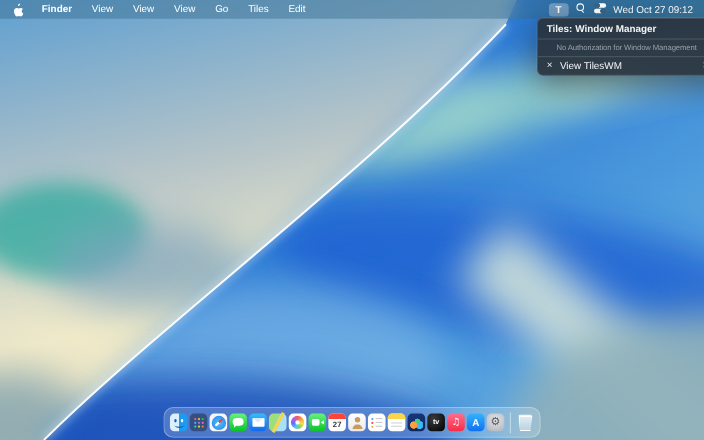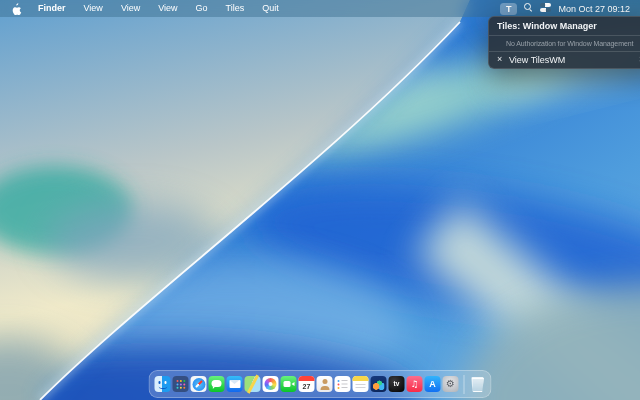--- a/index.html
+++ b/index.html
@@ -166,26 +166,26 @@
       <svg width="10" height="12" viewBox="0 0 11 14">
         <path fill="#fff" d="M6.4 2.1c.4-.5.7-1.2.6-1.9-.6 0-1.3.4-1.7.9-.4.4-.7 1.1-.6 1.8.7.1 1.3-.3 1.7-.8z M8.7 8.4c0-1.5 1.2-2.2 1.3-2.3-.7-1-1.8-1.2-2.2-1.2-.9-.1-1.8.5-2.3.5-.5 0-1.2-.5-2-.5-1 0-2 .6-2.5 1.5-1.1 1.9-.3 4.7.8 6.2.5.8 1.1 1.6 1.9 1.6.8 0 1.1-.5 2-.5s1.2.5 2 .5c.8 0 1.4-.8 1.9-1.5.6-.9.8-1.7.8-1.8 0 0-1.6-.6-1.7-2.5z"></path>
       </svg>
     </div>
     <span class="mb-item mb-app">Finder</span>
     <span class="mb-item">View</span>
     <span class="mb-item">View</span>
     <span class="mb-item">View</span>
     <span class="mb-item">Go</span>
     <span class="mb-item">Tiles</span>
-    <span class="mb-item">Quit</span>
+    <span class="mb-item">Edit</span>
     <div class="mb-right">
       <span class="tiles-pill">T</span>
       <span><span class="search-ic"></span></span>
       <span><span class="cc-ic"></span></span>
-      <span class="clock">Mon Oct 27 09:12</span>
+      <span class="clock">Wed Oct 27 09:12</span>
     </div>
   </div>
 
   <div class="menu-panel">
     <div class="menu-row hd">
       <span>Tiles: Window Manager</span>
       <span class="win-icon"></span>
     </div>
     <div class="menu-sep"></div>
     <div class="menu-row disabled">No Authorization for Window Management</div>

